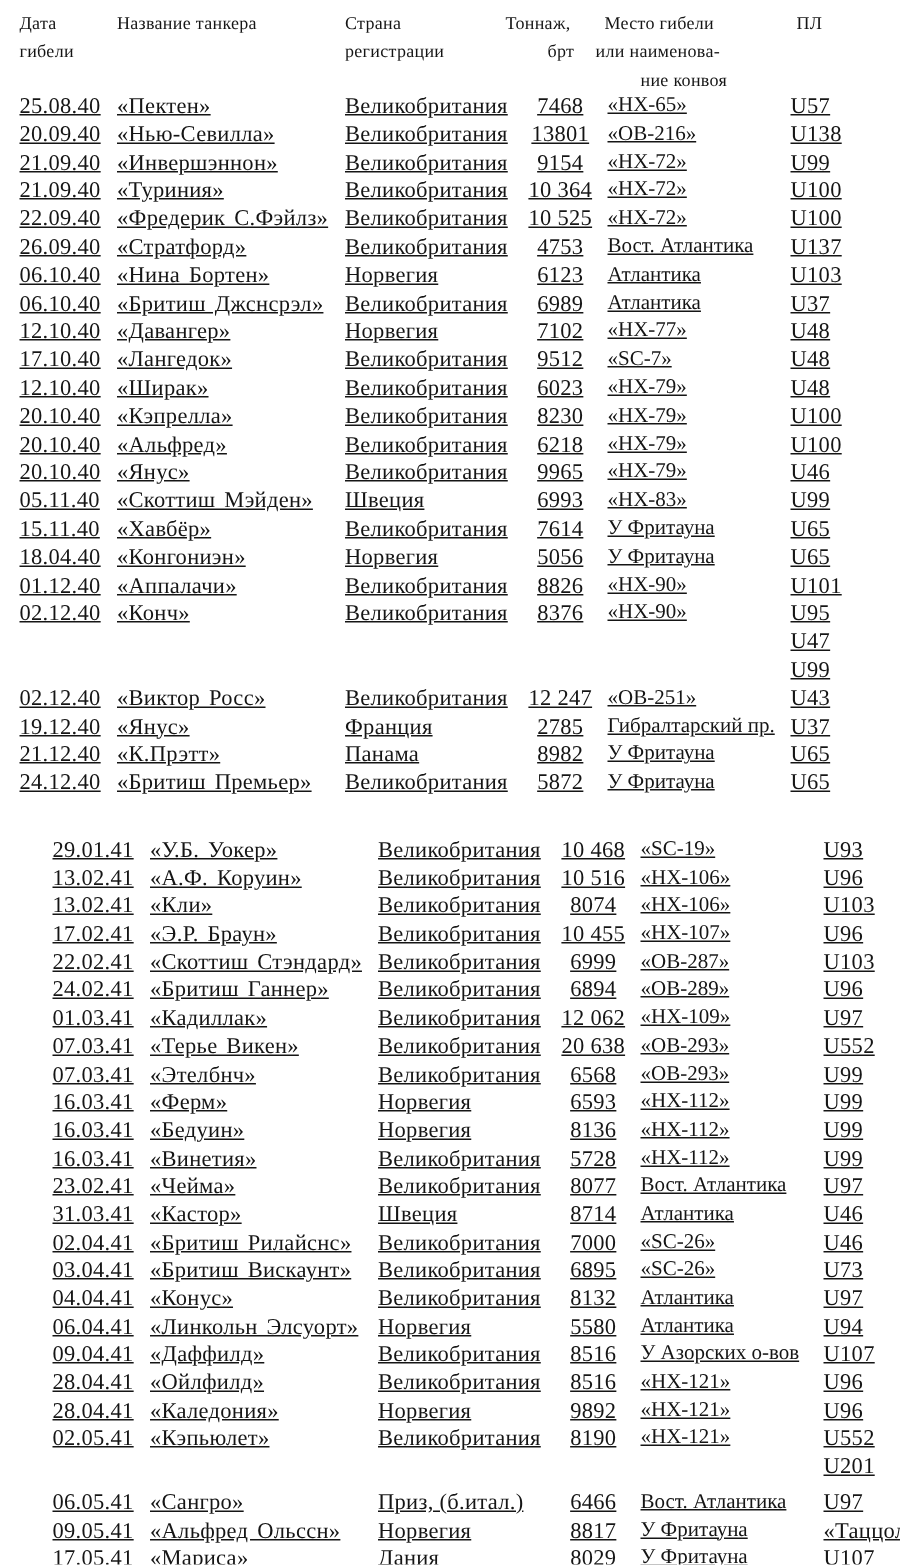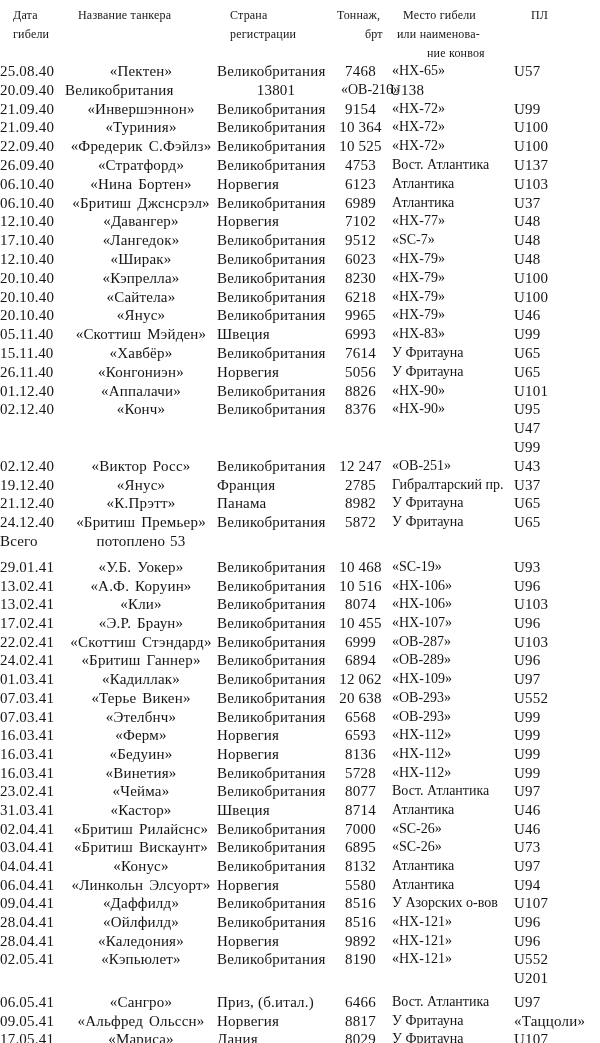--- a/index.html
+++ b/index.html
@@ -20,28 +20,30 @@
     white-space:nowrap;
     letter-spacing:0.2px;
   }
   
   .section{position:absolute;left:0;width:600px;}
   #section-0{top:62px;}
   #section-1{top:558px;}
   .row{
     display:grid;
     grid-template-columns:65px 152px 118px 51px 124px 81px;
+    padding-left:13px;
     height:18.8px;
     line-height:18.8px;
     font-size:15px;
+    text-decoration:underline;
   }
-  #section-1 .row{height:18.7px;line-height:18.7px;}
+  #section-1 .row{height:18.7px;line-height:18.7px;margin-left:22px;}
   .row.pre-gap{margin-top:5px;}
   .cell{white-space:nowrap;letter-spacing:0.2px;}
-  .cell-name{word-spacing:2px;text-align:center;}
+  .cell-name{word-spacing:2px;}
   .cell-tonnage{text-align:center;}
   .cell-place{padding-left:6px;font-size:14px;letter-spacing:0;}
   .cell-sub{padding-left:4px;}
   .total-row .cell-name{word-spacing:1px;}
 </style>
 </head>
 <body>
 
 <div class="page">
 
@@ -63,20 +65,21 @@
       <div class="row">
         <div class="cell cell-date">25.08.40</div>
         <div class="cell cell-name">«Пектен»</div>
         <div class="cell cell-country">Великобритания</div>
         <div class="cell cell-tonnage">7468</div>
         <div class="cell cell-place">«НХ-65»</div>
         <div class="cell cell-sub">U57</div>
       </div>
       <div class="row">
         <div class="cell cell-date">20.09.40</div>
+        <div class="cell cell-name">«Нью-Севилла»</div>
         <div class="cell cell-country">Великобритания</div>
         <div class="cell cell-tonnage">13801</div>
         <div class="cell cell-place">«ОВ-216»</div>
         <div class="cell cell-sub">U138</div>
       </div>
       <div class="row">
         <div class="cell cell-date">21.09.40</div>
         <div class="cell cell-name">«Инвершэннон»</div>
         <div class="cell cell-country">Великобритания</div>
         <div class="cell cell-tonnage">9154</div>
@@ -150,21 +153,21 @@
       <div class="row">
         <div class="cell cell-date">20.10.40</div>
         <div class="cell cell-name">«Кэпрелла»</div>
         <div class="cell cell-country">Великобритания</div>
         <div class="cell cell-tonnage">8230</div>
         <div class="cell cell-place">«НХ-79»</div>
         <div class="cell cell-sub">U100</div>
       </div>
       <div class="row">
         <div class="cell cell-date">20.10.40</div>
-        <div class="cell cell-name">«Сайтела»</div>
+        <div class="cell cell-name">«Альфред»</div>
         <div class="cell cell-country">Великобритания</div>
         <div class="cell cell-tonnage">6218</div>
         <div class="cell cell-place">«НХ-79»</div>
         <div class="cell cell-sub">U100</div>
       </div>
       <div class="row">
         <div class="cell cell-date">20.10.40</div>
         <div class="cell cell-name">«Янус»</div>
         <div class="cell cell-country">Великобритания</div>
         <div class="cell cell-tonnage">9965</div>
@@ -181,21 +184,21 @@
       </div>
       <div class="row">
         <div class="cell cell-date">15.11.40</div>
         <div class="cell cell-name">«Хавбёр»</div>
         <div class="cell cell-country">Великобритания</div>
         <div class="cell cell-tonnage">7614</div>
         <div class="cell cell-place">У Фритауна</div>
         <div class="cell cell-sub">U65</div>
       </div>
       <div class="row">
-        <div class="cell cell-date">26.11.40</div>
+        <div class="cell cell-date">18.04.40</div>
         <div class="cell cell-name">«Конгониэн»</div>
         <div class="cell cell-country">Норвегия</div>
         <div class="cell cell-tonnage">5056</div>
         <div class="cell cell-place">У Фритауна</div>
         <div class="cell cell-sub">U65</div>
       </div>
       <div class="row">
         <div class="cell cell-date">01.12.40</div>
         <div class="cell cell-name">«Аппалачи»</div>
         <div class="cell cell-country">Великобритания</div>
@@ -251,28 +254,20 @@
         <div class="cell cell-place">У Фритауна</div>
         <div class="cell cell-sub">U65</div>
       </div>
       <div class="row">
         <div class="cell cell-date">24.12.40</div>
         <div class="cell cell-name">«Бритиш Премьер»</div>
         <div class="cell cell-country">Великобритания</div>
         <div class="cell cell-tonnage">5872</div>
         <div class="cell cell-place">У Фритауна</div>
         <div class="cell cell-sub">U65</div>
-      </div>
-      <div class="row total-row">
-        <div class="cell cell-date">Всего</div>
-        <div class="cell cell-name">потоплено 53</div>
-        <div class="cell cell-country"></div>
-        <div class="cell cell-tonnage"></div>
-        <div class="cell cell-place"></div>
-        <div class="cell cell-sub"></div>
       </div>
     </div>
   <div class="section" id="section-1">
       <div class="row">
         <div class="cell cell-date">29.01.41</div>
         <div class="cell cell-name">«У.Б. Уокер»</div>
         <div class="cell cell-country">Великобритания</div>
         <div class="cell cell-tonnage">10 468</div>
         <div class="cell cell-place">«SC-19»</div>
         <div class="cell cell-sub">U93</div>

